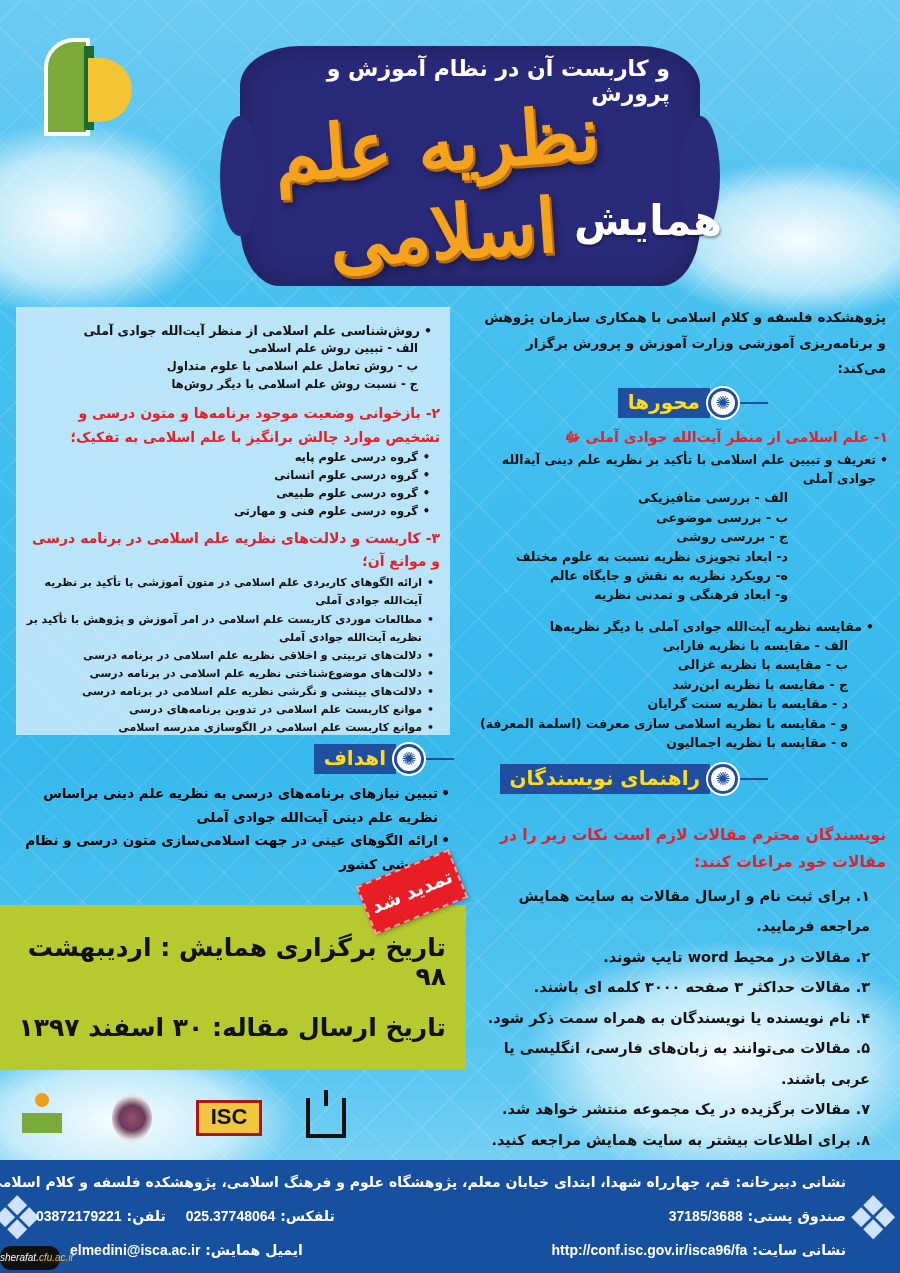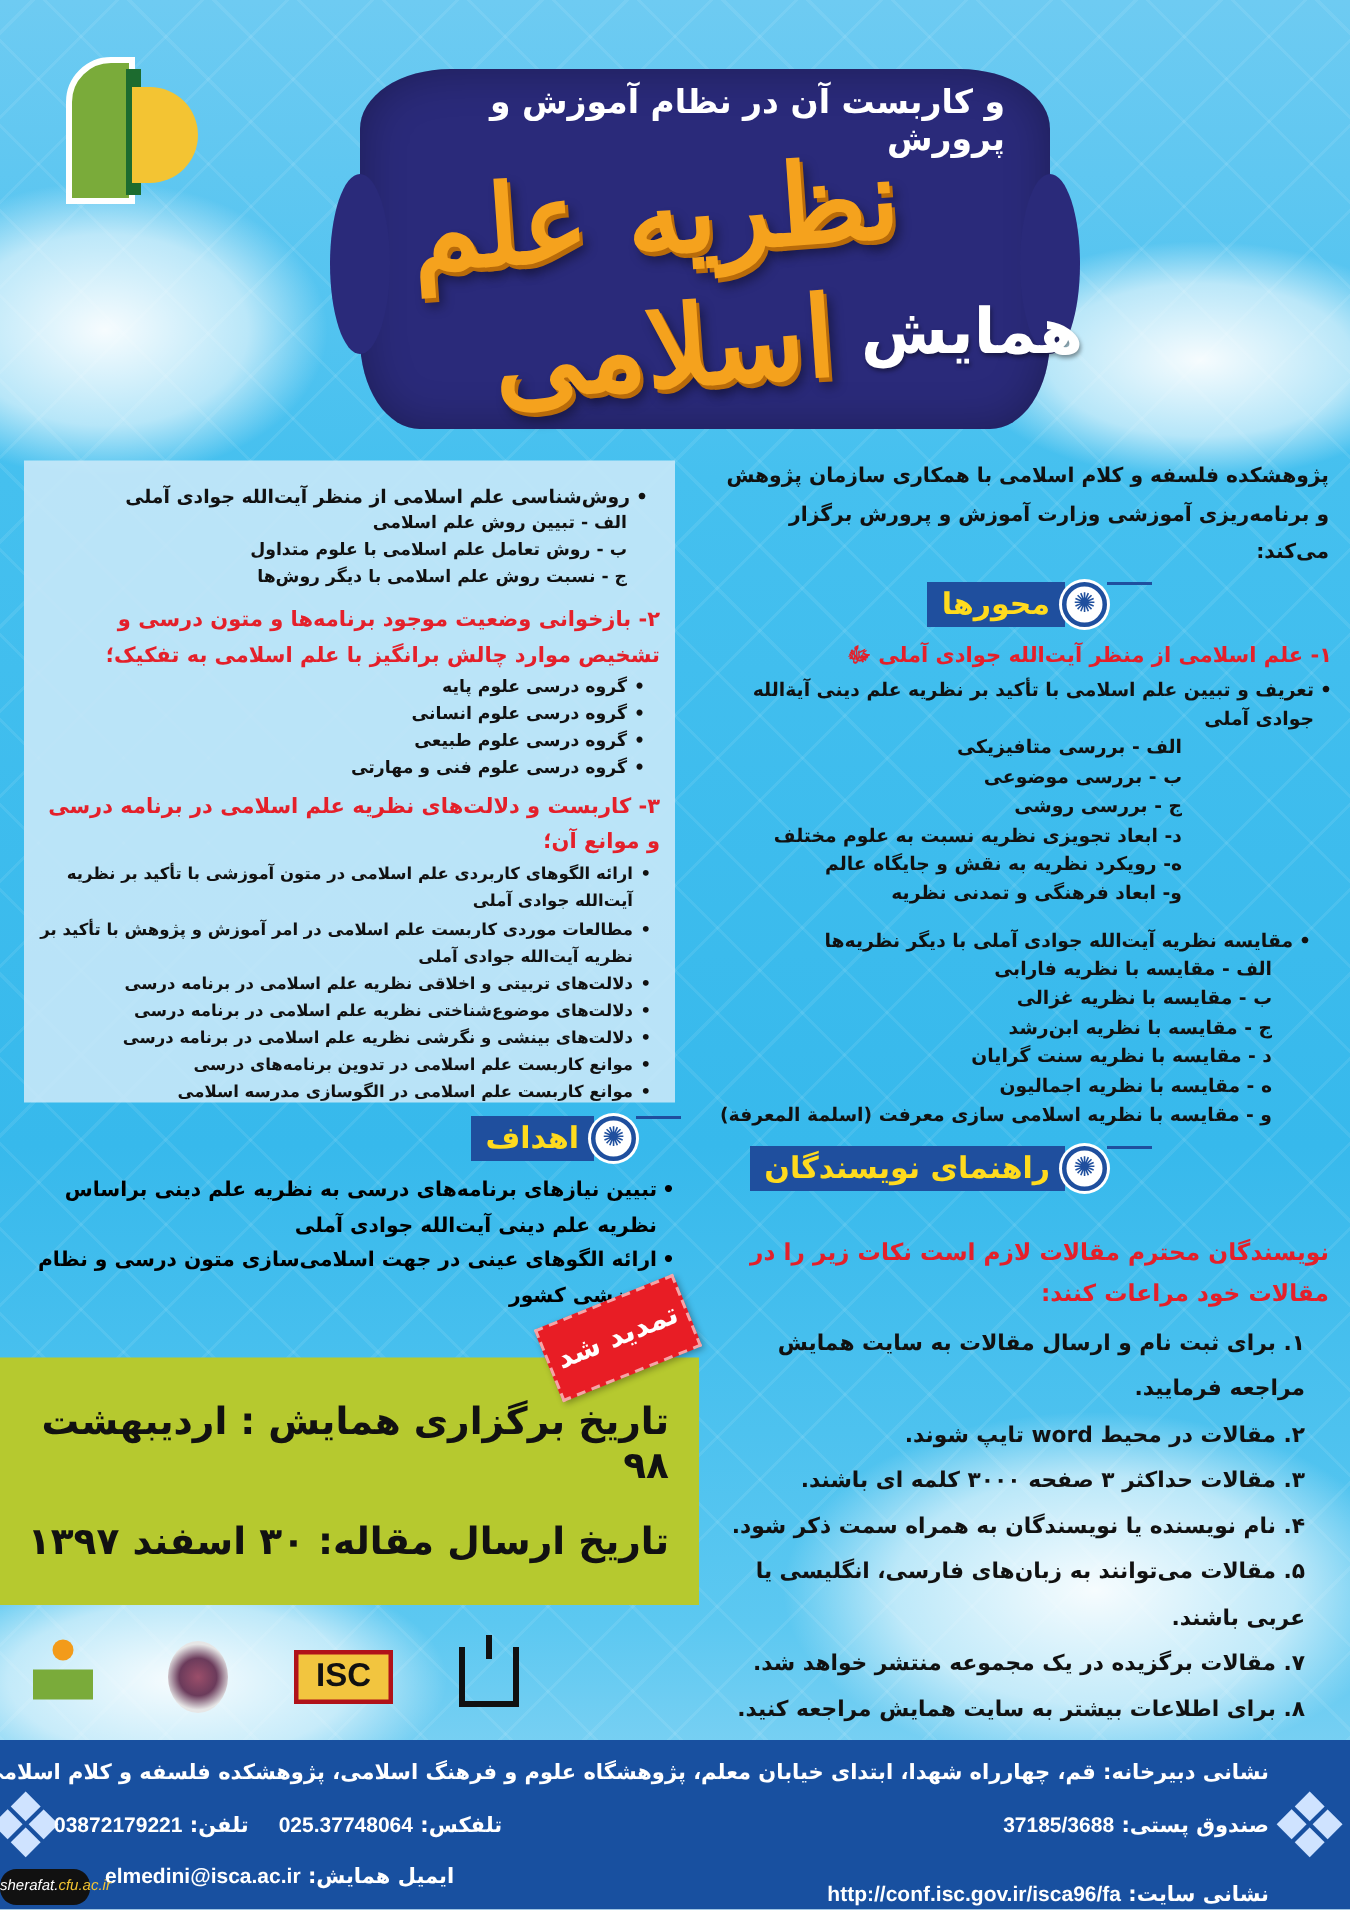--- a/index.html
+++ b/index.html
@@ -49,21 +49,21 @@
   
   .panel-left {
     position: absolute; left: 16px; top: 307px; width: 434px; height: 428px;
     background: rgba(200,232,248,0.9);
   }
   .panel-right { position: absolute; left: 468px; top: 305px; width: 430px; }
   .col { padding: 6px 10px; font-size: 12.5px; color: #111; line-height: 1.55; font-weight: bold; }
 
   .intro { font-size: 13.5px; font-weight: bold; color: #111; line-height: 1.9; padding: 0 12px 0 6px; }
   .section-head { display: flex; justify-content: flex-start; margin: 6px 0 8px; }
-  .badge { display: flex; direction: rtl; }
+  .badge { display: flex; align-items: center; direction: rtl; }
   .badge .medallion {
     width: 30px; height: 30px; border-radius: 50%; background: #fff;
     border: 3px solid #1f4f9e; position: relative; margin-left: -2px;
     box-shadow: 0 0 0 2px #fff;
   }
   .badge .medallion::after { content: "✺"; position: absolute; inset: 0; color: #1f4f9e; font-size: 18px; text-align: center; line-height: 24px; }
   .badge .label {
     background: #1f4f9e; color: #ffdb1e; font-size: 20px; font-weight: bold;
     padding: 2px 10px 4px; line-height: 1.2;
   }
@@ -110,21 +110,21 @@
     background: #1850a0;
     color: #fff; font-weight: bold;
   }
   .footer .orn { position: absolute; top: 8px; width: 44px; height: 100px; color: #cfe3ff; font-size: 60px; line-height: 100px; text-align: center; }
   .footer .orn.r { right: 0; }
   .footer .orn.l { left: 0; }
   .f-row { position: absolute; font-size: 14px; white-space: nowrap; }
   .f-addr { top: 14px; right: 54px; }
   .f-postal { top: 48px; right: 54px; }
   .f-fax { top: 48px; left: 36px; display: flex; gap: 20px; }
-  .f-site { top: 82px; right: 54px; margin-top: 12px; }
+  .f-site { top: 82px; right: 54px; }
   .f-email { top: 82px; left: 70px; }
   .ltr { direction: ltr; unicode-bidi: embed; font-family: "Liberation Sans", sans-serif; }
   .watermark { position: absolute; left: 0; top: 1246px; width: 60px; height: 24px; background: #111; color: #fff; font-size: 10px; line-height: 24px; text-align: center; font-style: italic; font-family: "Liberation Sans", sans-serif; direction: ltr; border-radius: 11px; }
   .watermark span { color: #f3c433; }
 </style>
 </head>
 <body>
 
 <div class="poster">
   <div class="pattern"></div>
@@ -170,22 +170,22 @@
       </div>
       <div class="gap"></div>
       <ul class="bullets" style="padding-right:14px;">
         <li>مقایسه نظریه آیت‌الله جوادی آملی با دیگر نظریه‌ها</li>
       </ul>
       <div class="sub-list" style="padding-right:40px;">
         <div>الف - مقایسه با نظریه فارابی</div>
         <div>ب - مقایسه با نظریه غزالی</div>
         <div>ج - مقایسه با نظریه ابن‌رشد</div>
         <div>د - مقایسه با نظریه سنت گرایان</div>
+        <div>و - مقایسه با نظریه اسلامی سازی معرفت (اسلمة المعرفة)</div>
         <div>ه - مقایسه با نظریه اجمالیون</div>
-        <div>و - مقایسه با نظریه اسلامی سازی معرفت (اسلمة المعرفة)</div>
       </div>
     </div>
 
     <div class="section-head" style="padding-right:130px;margin-top:6px;">
       <div class="badge">
         <span class="medallion"></span>
         <span class="label">راهنمای نویسندگان</span>
         <span class="tail"></span>
       </div>
     </div>

